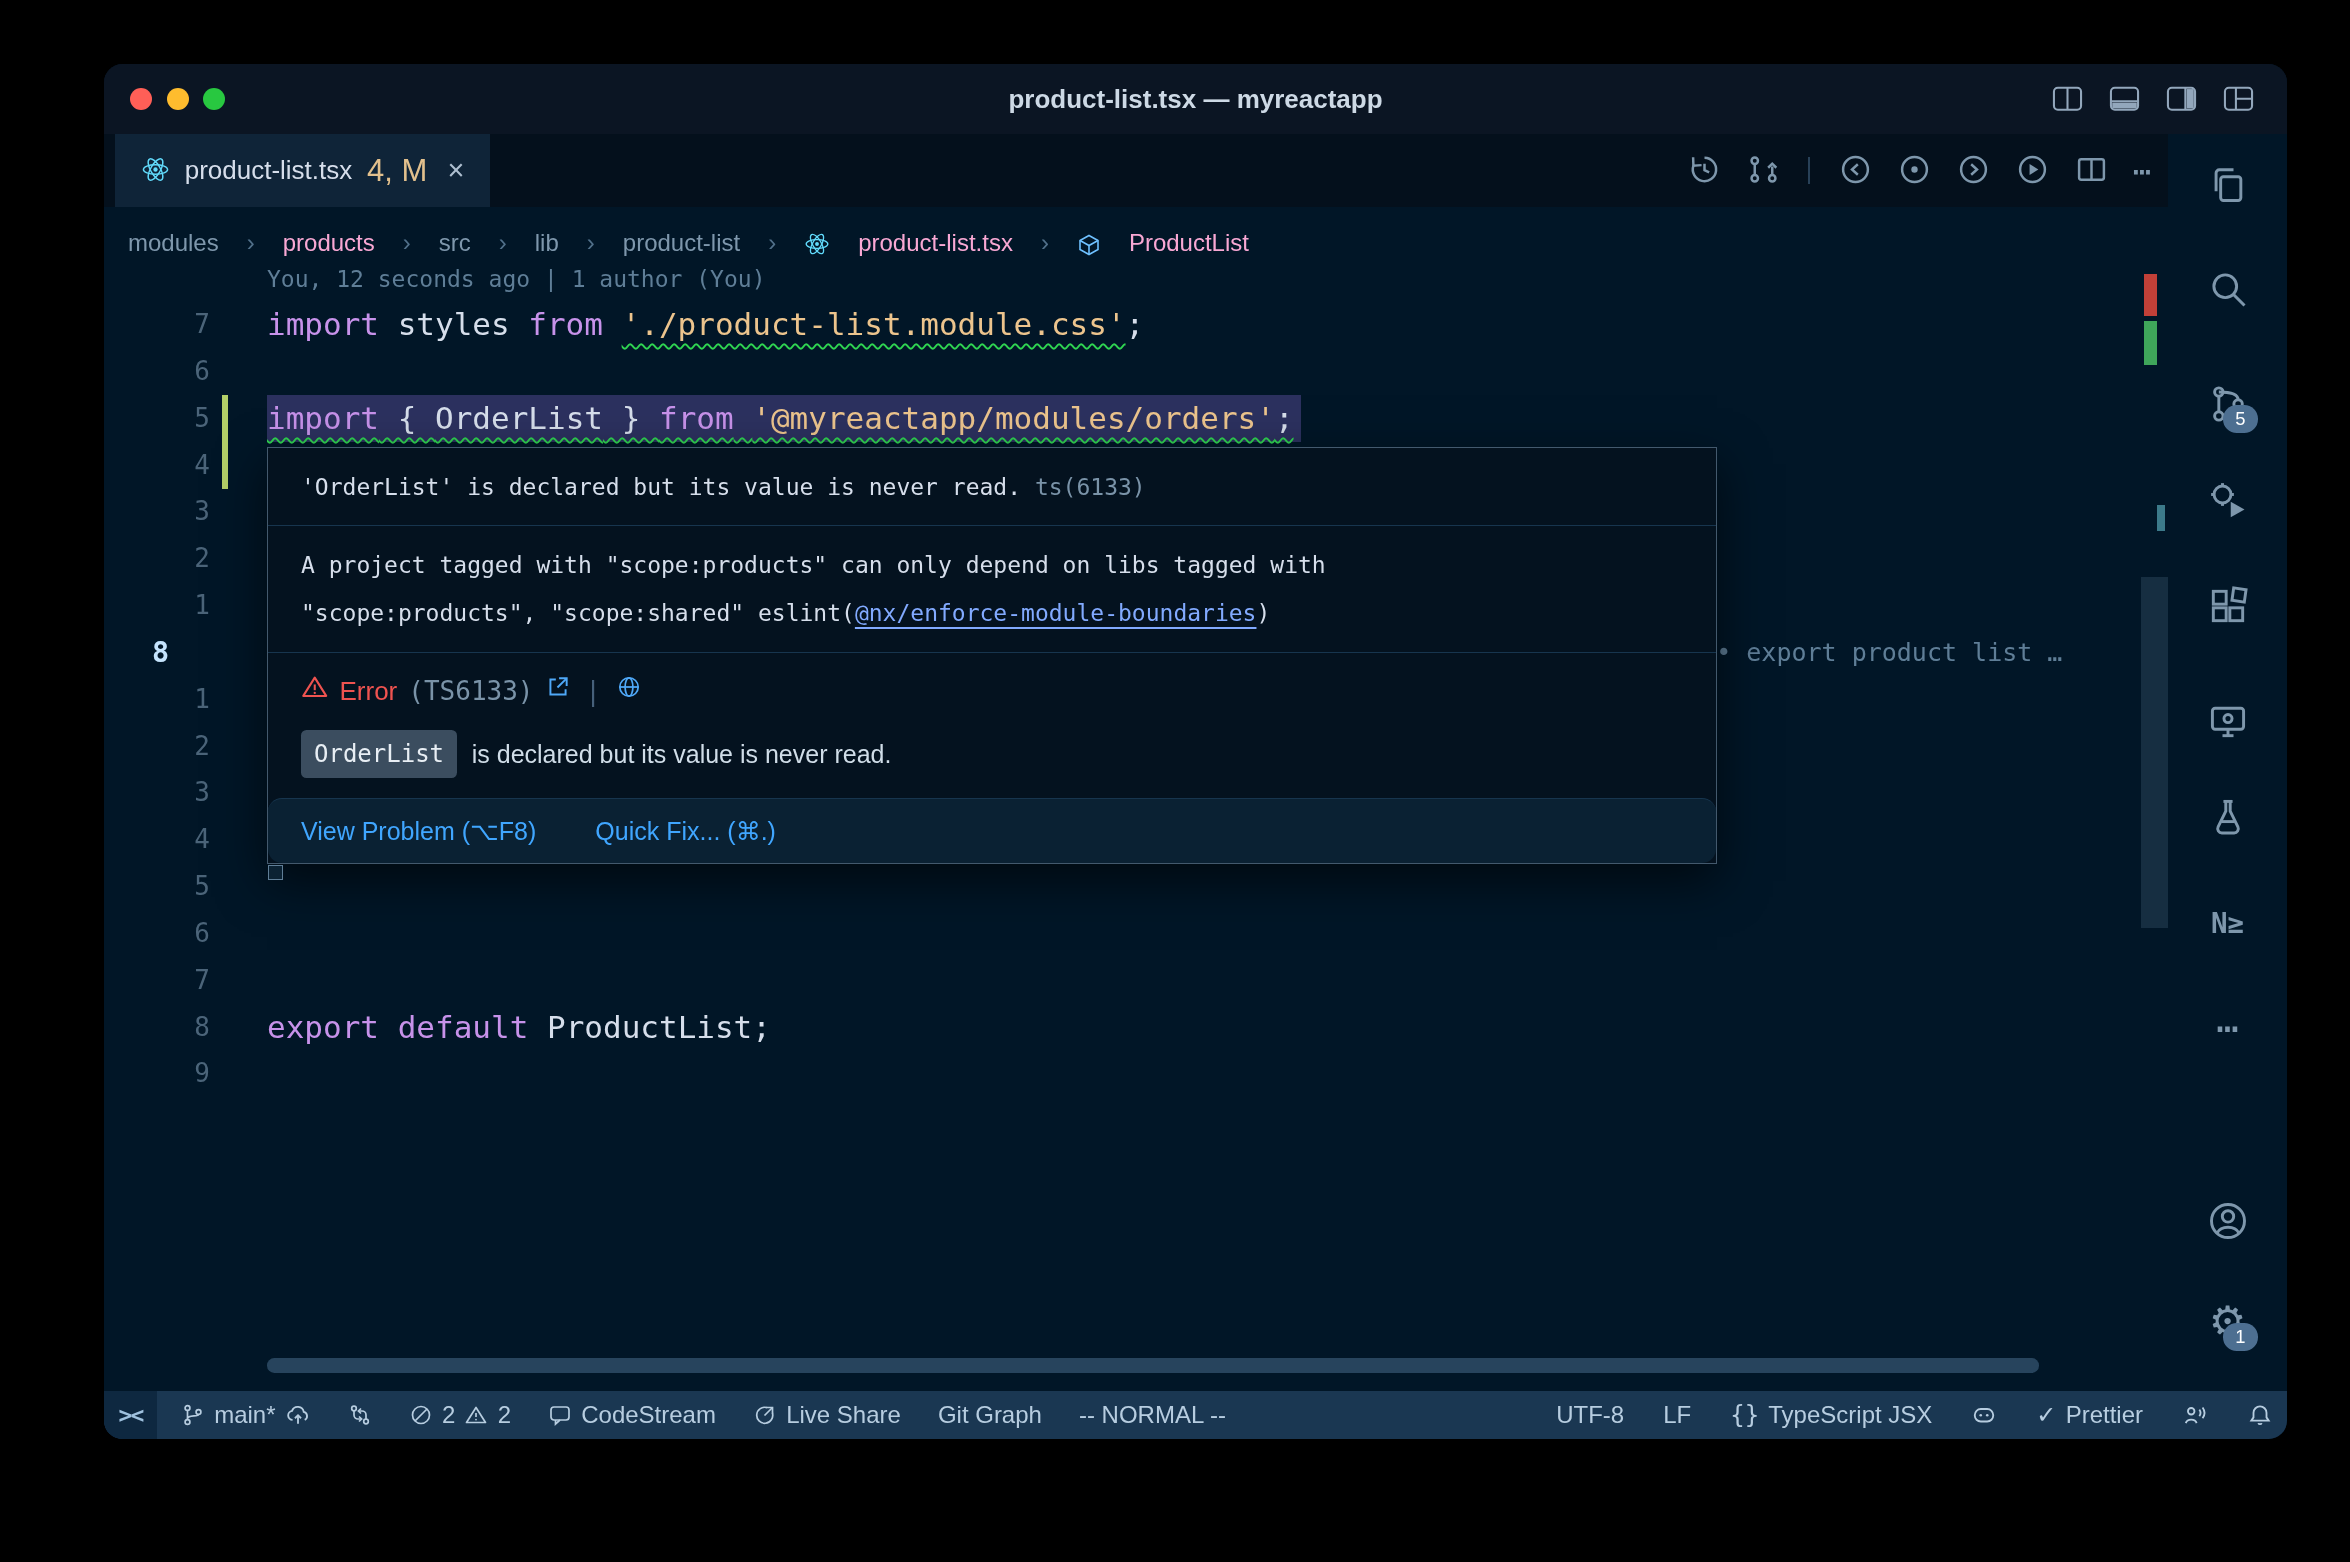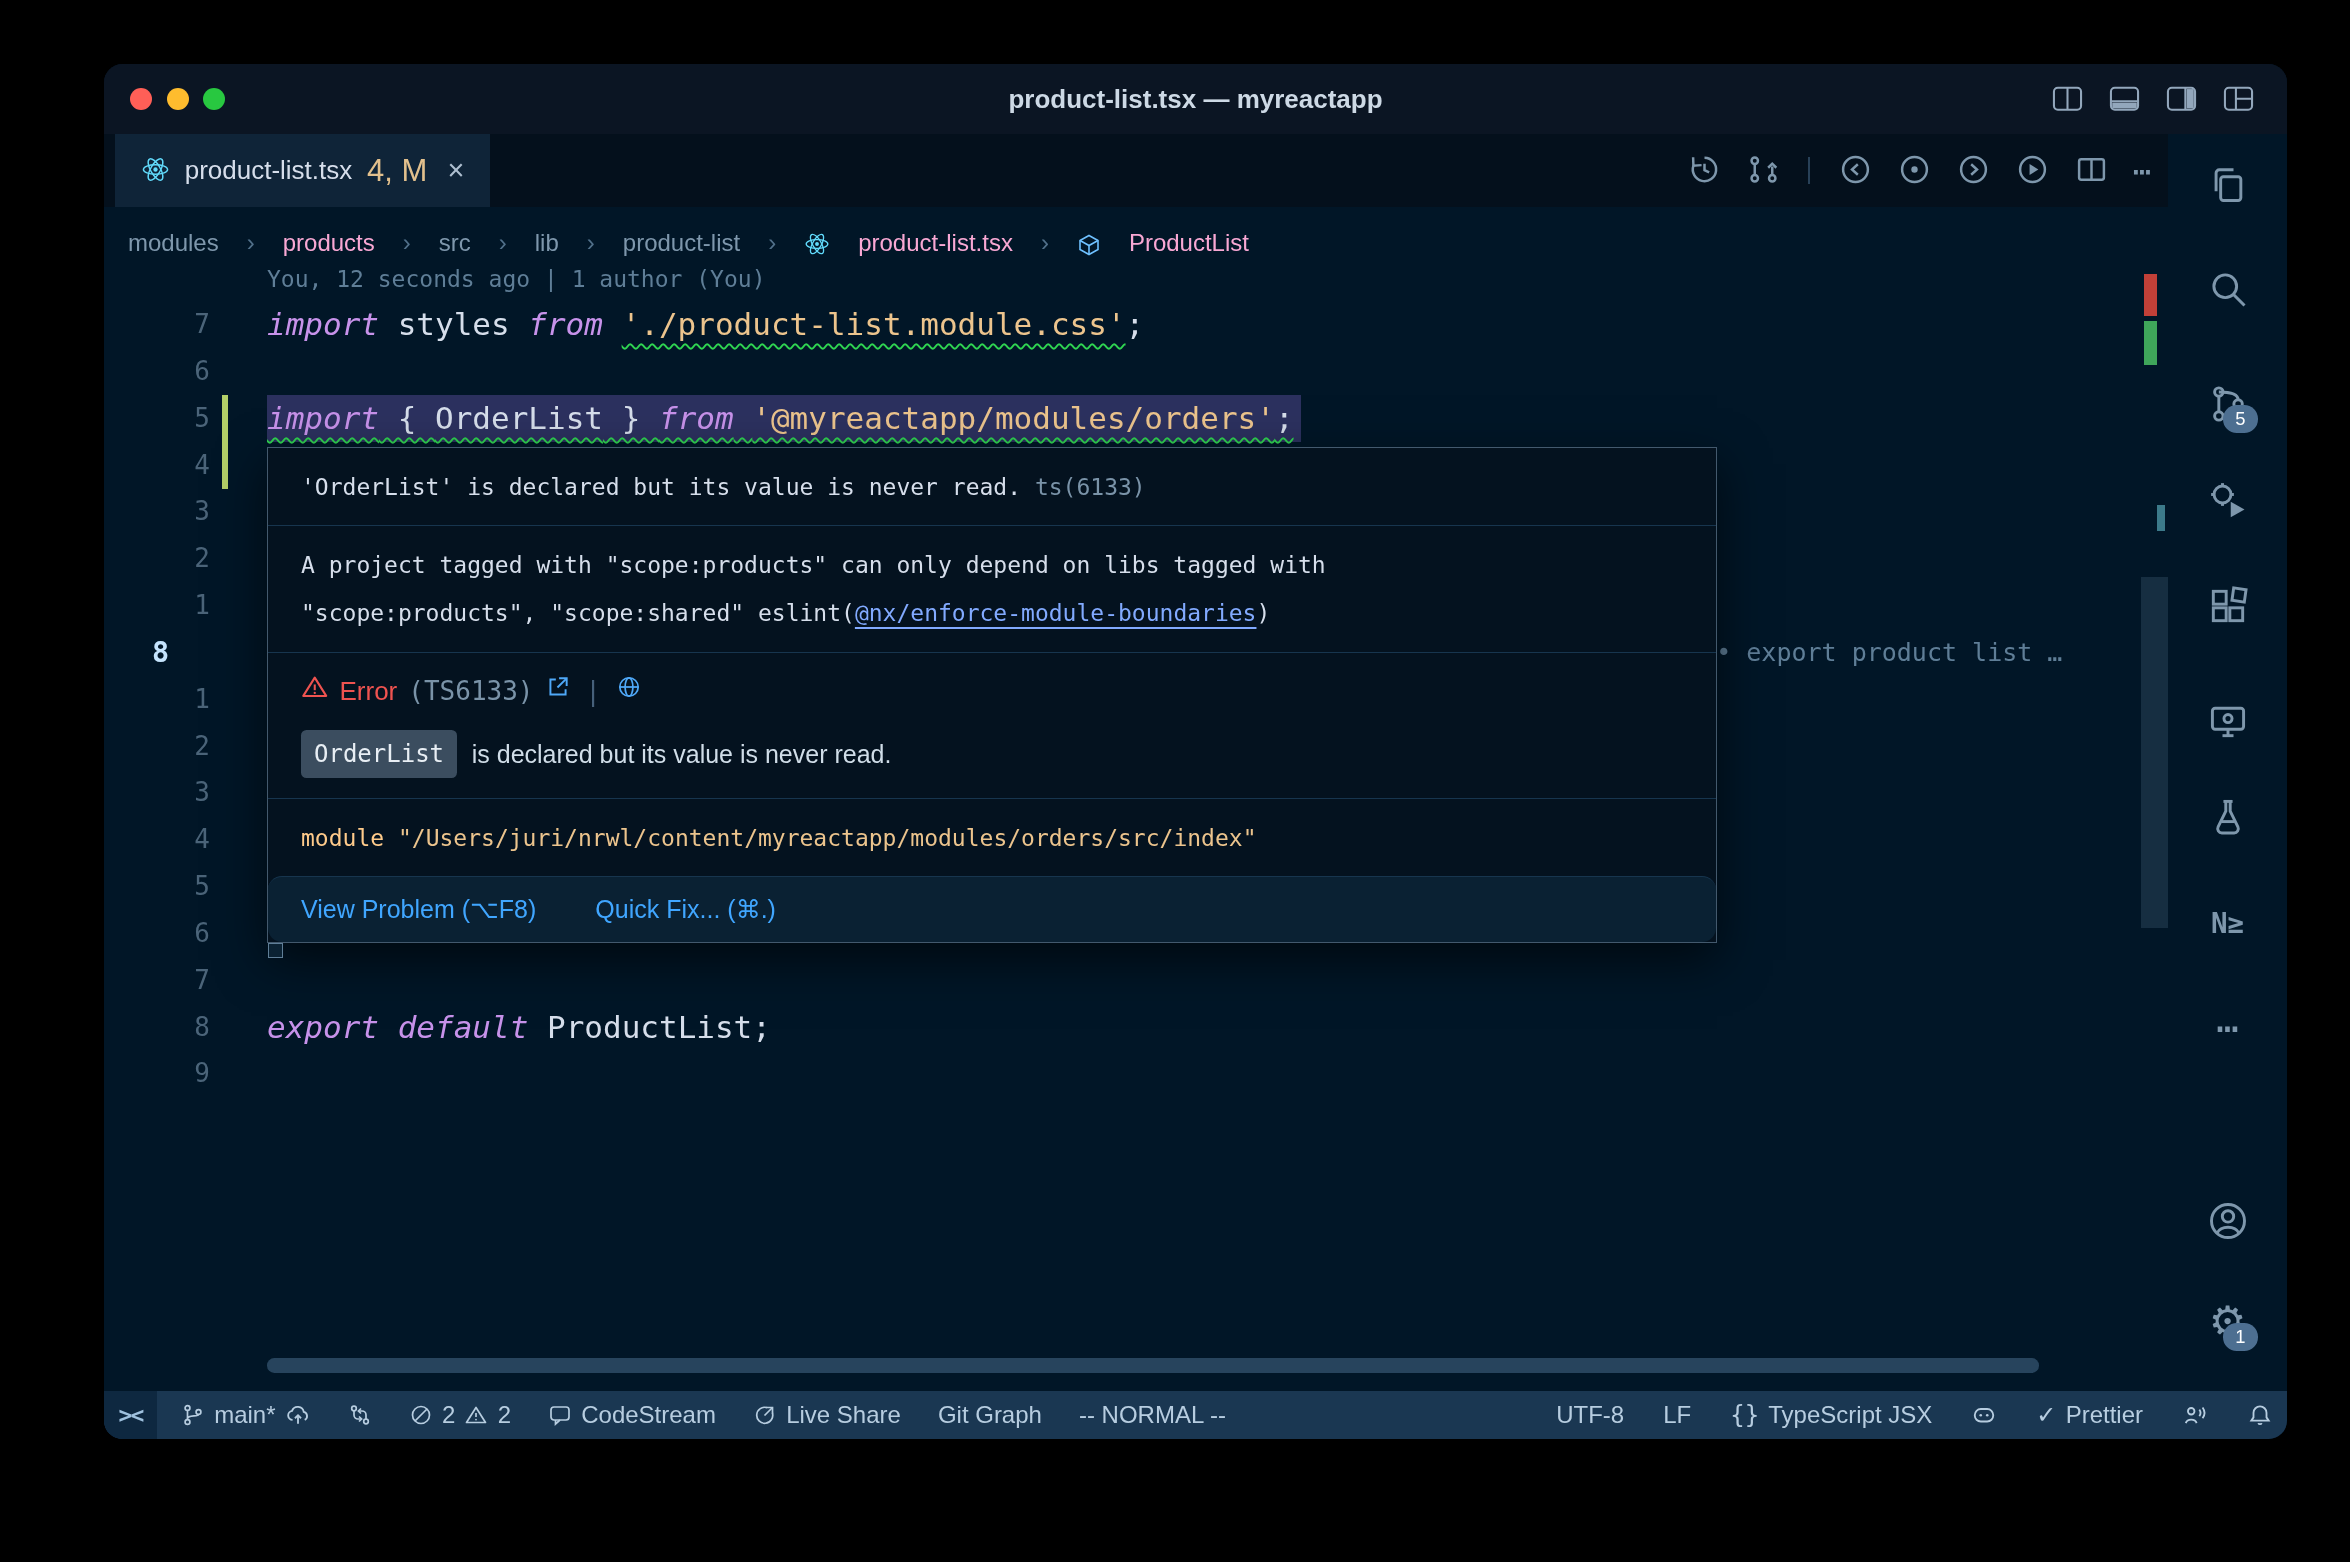--- a/index.html
+++ b/index.html
@@ -32,21 +32,21 @@
   .breadcrumbs svg{display:block}
 
   
   .editor{position:absolute;top:193px;left:0;right:119px;bottom:48px;background:#011627;overflow:hidden;}
   .gutter{position:absolute;left:0;top:0;bottom:0;width:106px;}
   .line-number{position:absolute;width:100%;text-align:right;height:47px;line-height:47px;font-family:"DejaVu Sans Mono",monospace;font-size:26px;color:#4b6479;}
   .line-number.current{text-align:left;padding-left:48px;box-sizing:border-box;color:#c5e4fd;font-size:28.5px;font-weight:700;}
   .lens{position:absolute;left:163px;top:1.8px;height:40px;line-height:40px;font-size:23px;color:#5f7e97;}
   .code-line{position:absolute;left:163px;height:47px;line-height:47px;white-space:pre;font-family:"DejaVu Sans Mono",monospace;font-size:31px;}
   .code-line.highlighted{background:rgba(97,83,164,.45);padding-right:7.3px;}
-  .tok.kw{color:#c792ea;font-style:italic;}
+  .tok.kw{color:#c792ea;}
   .tok.str{color:#ecc48d;}
   .tok.plain{color:#d6deeb;}
   .tok.sq{text-decoration-line:underline;text-decoration-style:wavy;text-decoration-color:#2fd651;text-decoration-thickness:2.3px;text-underline-offset:8.3px;}
   .change-bar{position:absolute;left:118px;top:138px;width:6.4px;height:94px;background:#b3d068;}
   .inline-blame{position:absolute;left:1552px;top:372px;height:47px;line-height:47px;font-size:25px;color:#5f7e97;white-space:nowrap;overflow:hidden;right:37px;}
   .hscrollbar{position:absolute;left:163px;bottom:18.4px;width:1772px;height:14.7px;background:rgba(94,134,170,.42);border-radius:7.3px;}
 
   
   .ruler{position:absolute;right:0;top:0;bottom:0;width:27.5px;}
   .ruler .mark{position:absolute;}
@@ -287,24 +287,20 @@
                 <circle cx="12" cy="12" r="8.5"></circle>
                 <ellipse cx="12" cy="12" rx="3.6" ry="8.5"></ellipse>
                 <line x1="3.5" y1="12" x2="20.5" y2="12"></line>
               </svg></span>
         </div>
         <div class="hv-badge-row">
           <span class="hv-badge">OrderList</span>
           <span>is declared but its value is never read.</span>
         </div>
       </div>
-      <div class="hv-sec">
-        <span class="mod-kw">module</span>
-        <span class="mod-path">"/Users/juri/nrwl/content/myreactapp/modules/orders/src/index"</span>
-      </div>
       <div class="hv-actions" style="font-family:'Liberation Sans',sans-serif;border-radius:14px;">
         <a class="hv-action">View Problem (⌥F8)</a>
         <a class="hv-action">Quick Fix... (⌘.)</a>
       </div>
       <div class="hv-grip"></div>
     </div>
   </div>
 
   <div class="activitybar">
     <span class="act-icon" style="top:27px">

